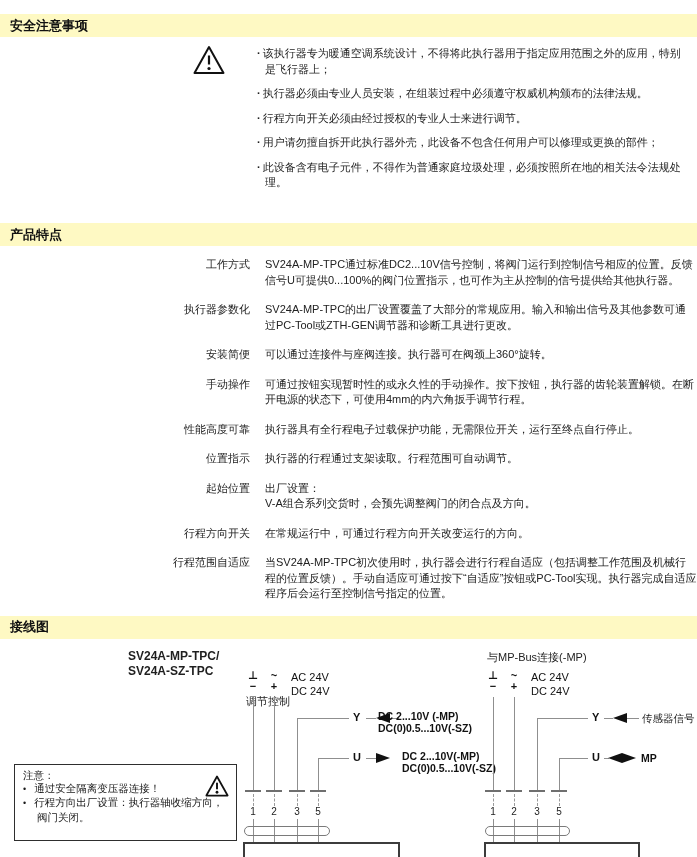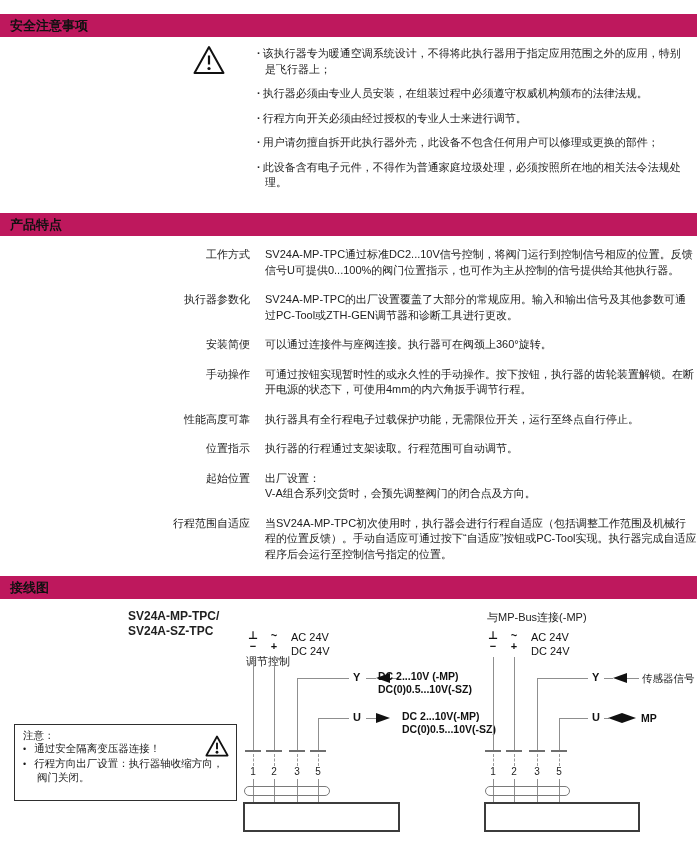--- a/index.html
+++ b/index.html
@@ -3,25 +3,25 @@
 <meta charset="utf-8">
 <style>
   * { margin:0; padding:0; box-sizing:border-box; }
   html,body { background:#ffffff; }
   body {
     width:697px; height:857px; position:relative; overflow:hidden;
     font-family:"Liberation Sans","DejaVu Sans",sans-serif;
     color:#1f1f1f; -webkit-font-smoothing:antialiased;
   }
   .section-bar {
-    height:23px; background:#be185d; display:flex; align-items:center;
+    height:23px; background:#fef9c3; display:flex; align-items:center;
     padding-left:10px; font-size:13px; font-weight:bold; color:#111;
   }
   .bar-safety { margin-top:14px; }
-  .bar-features { margin-top:17px; }
+  .bar-features { margin-top:27px; }
   .bar-wiring { margin-top:10px; }
 
   
   .safety-wrap { position:relative; margin-top:7px; min-height:152px; }
   .safety-triangle { position:absolute; left:193px; top:1px; }
   .bullet-list { margin-left:257px; width:432px; padding-top:2px; }
   .bullet-item {
     font-size:11px; line-height:15.5px; margin-bottom:9px;
     padding-left:8px; text-indent:-8px;
   }
@@ -125,20 +125,24 @@
   <div class="feature-row">
     <div class="feature-label">位置指示</div>
     <div class="feature-text">执行器的行程通过支架读取。行程范围可自动调节。</div>
   </div>
   <div class="feature-row">
     <div class="feature-label">起始位置</div>
     <div class="feature-text">出厂设置：
 V-A组合系列交货时，会预先调整阀门的闭合点及方向。</div>
   </div>
   <div class="feature-row">
+    <div class="feature-label">行程方向开关</div>
+    <div class="feature-text">在常规运行中，可通过行程方向开关改变运行的方向。</div>
+  </div>
+  <div class="feature-row">
     <div class="feature-label">行程范围自适应</div>
     <div class="feature-text">当SV24A-MP-TPC初次使用时，执行器会进行行程自适应（包括调整工作范围及机械行程的位置反馈）。手动自适应可通过按下“自适应”按钮或PC-Tool实现。执行器完成自适应程序后会运行至控制信号指定的位置。</div>
   </div>
 </div>
 
 <div class="section-bar bar-wiring">
   <span>接线图</span>
 </div>
 
 <div class="wiring-canvas">

